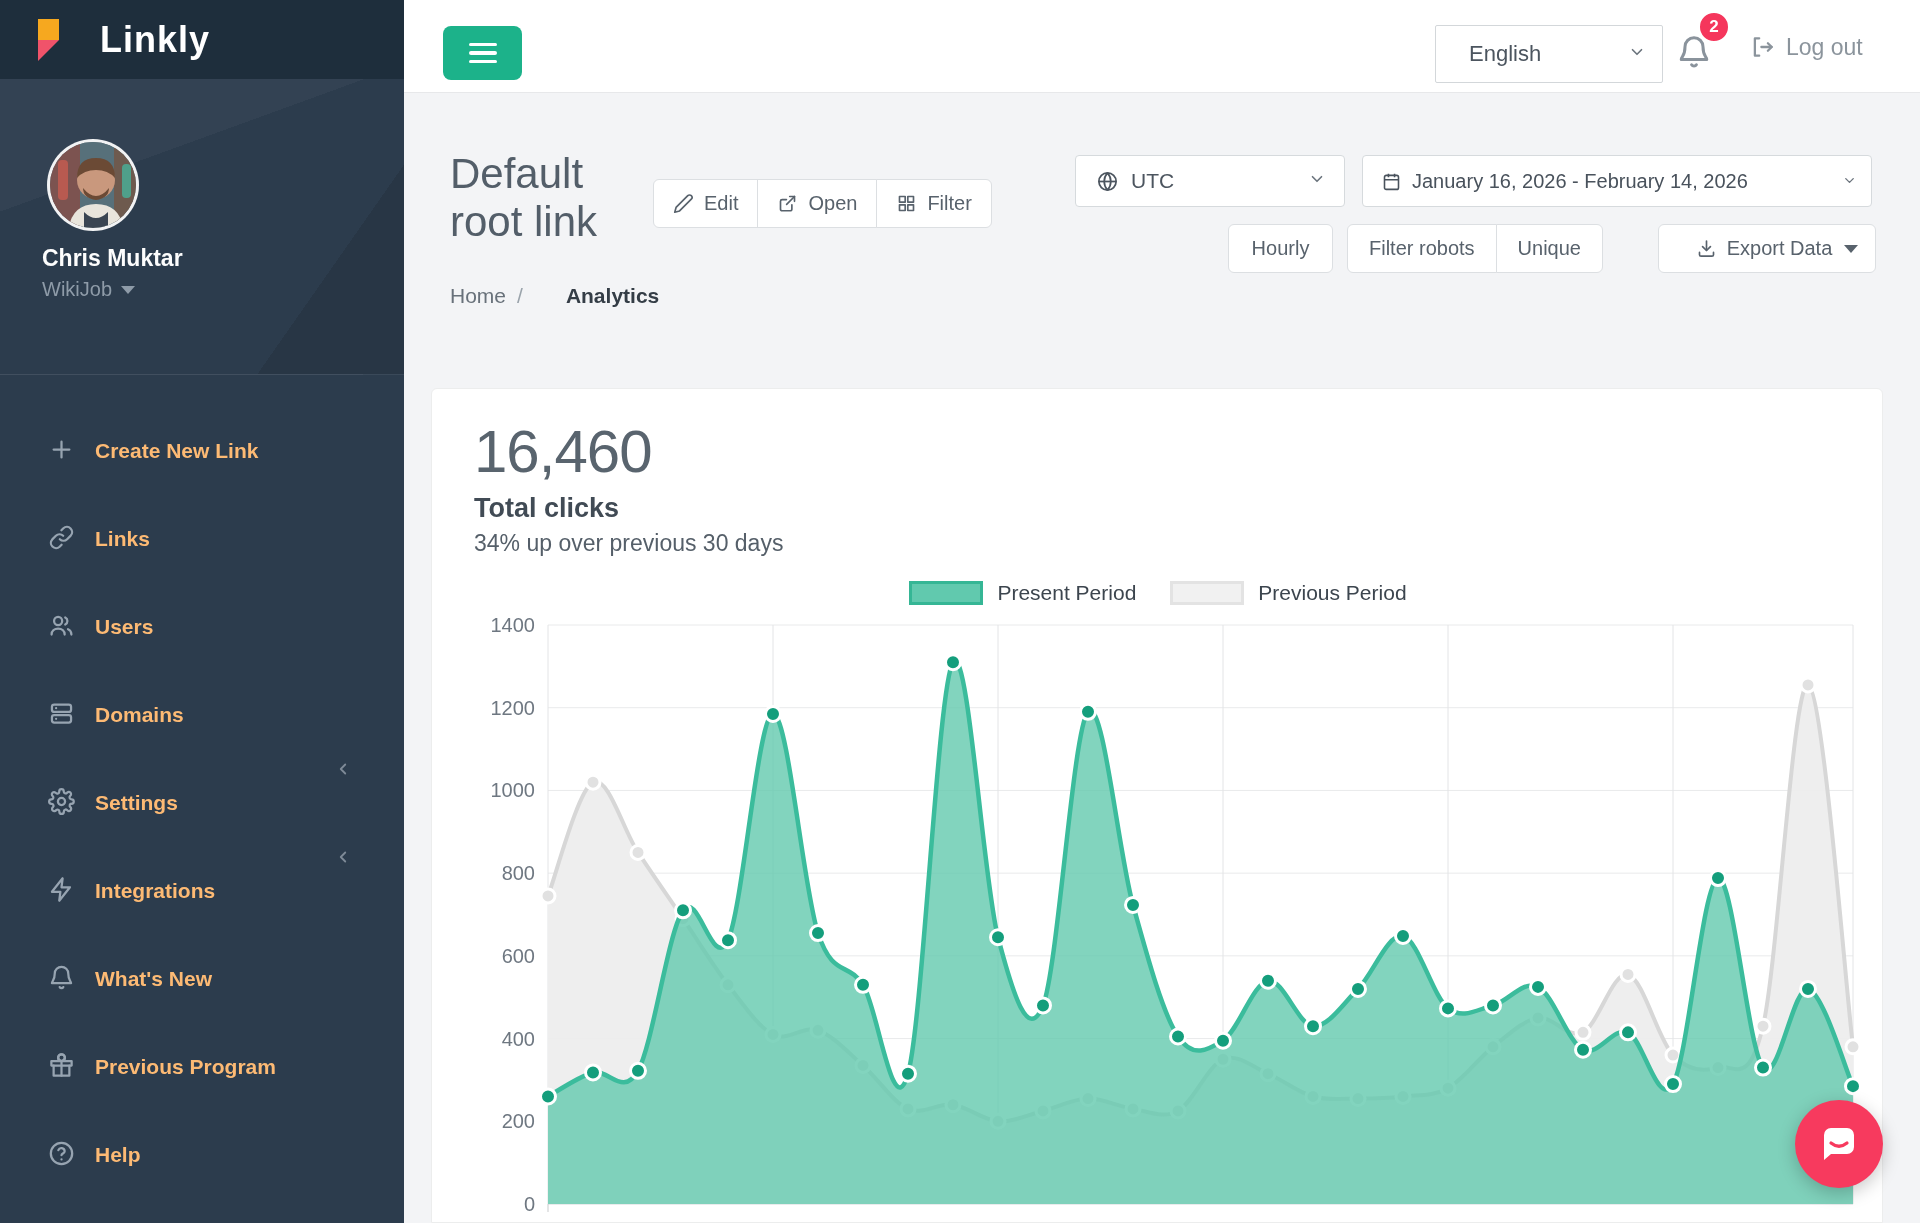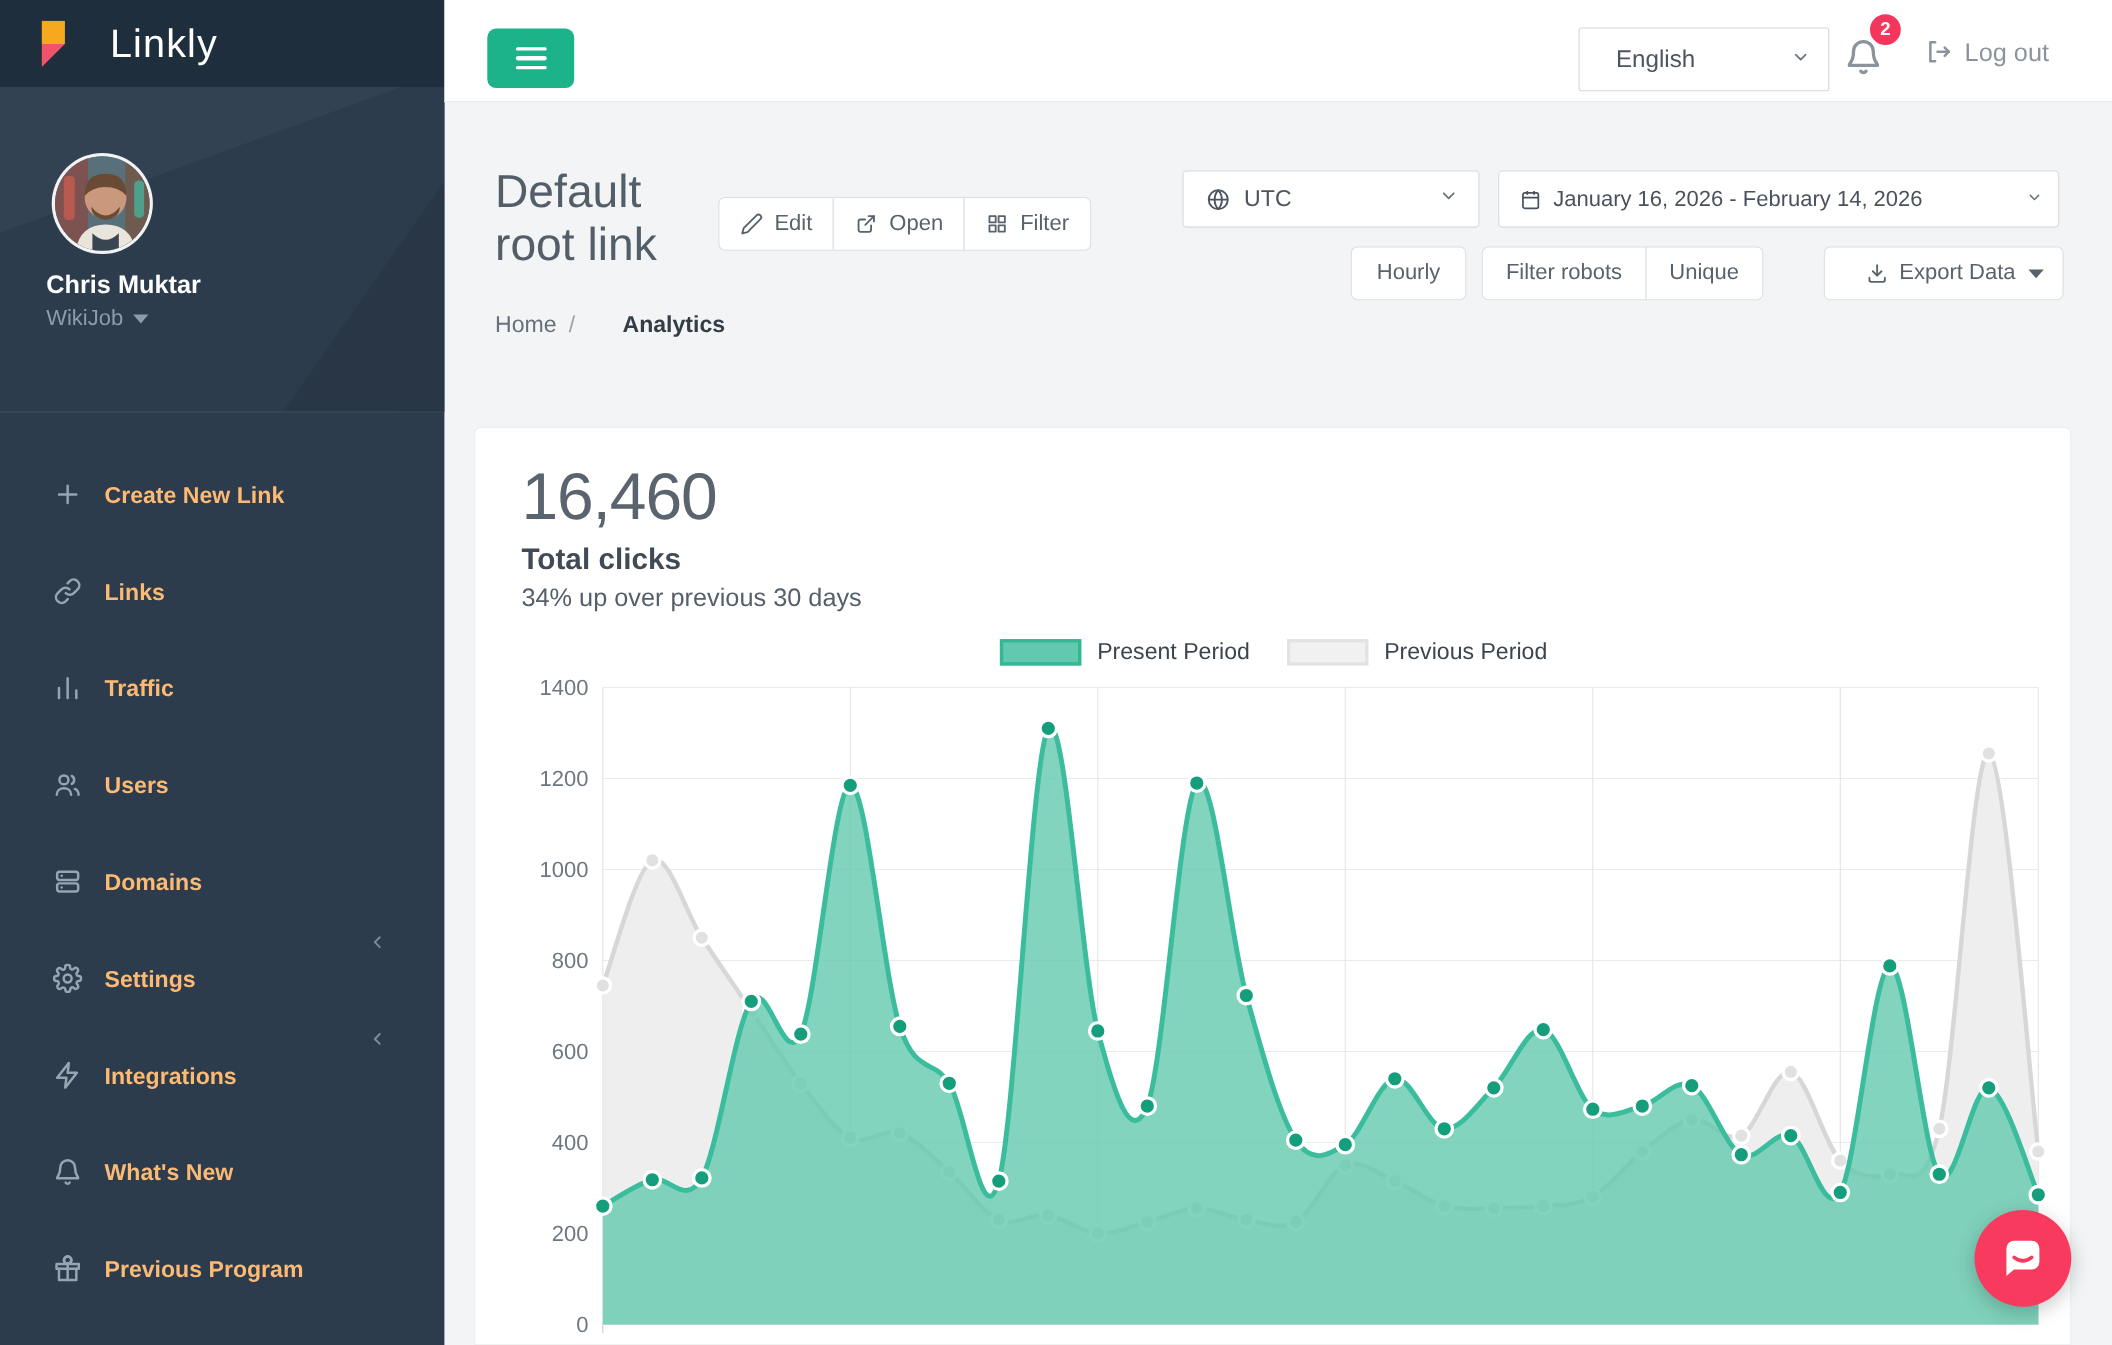--- a/index.html
+++ b/index.html
@@ -6,21 +6,21 @@
   html,body { background:#f3f4f6; font-family:"Liberation Sans","DejaVu Sans",sans-serif; }
   .stage { position:relative; width:1920px; height:1223px; overflow:hidden; background:#f3f4f6; }
 
   
   .sidebar { position:absolute; left:0; top:0; width:404px; height:1223px; background:#2c3c4d; }
   .logo-row { position:absolute; left:0; top:0; width:404px; height:79px; background:#1e2e3c; display:flex; align-items:center; padding-left:38px; }
   .logo-mark { position:relative; width:46px; height:46px; }
   .logo-sq-orange { position:absolute; left:0; top:2px; width:21px; height:21px; background:#f6a81f; }
   .logo-tri-pink { position:absolute; left:0; top:23px; width:0; height:0; border-top:21px solid #f0536a; border-right:21px solid transparent; }
   .logo-sq-blue { position:absolute; left:19px; top:21px; width:22px; height:22px; background:#3d9be2; z-index:-1; }
-  .logo-text { color:#ffffff; font-size:36px; font-weight:400; letter-spacing:1px; margin-left:16px; }
+  .logo-text { color:#ffffff; font-size:36px; font-weight:700; letter-spacing:1px; margin-left:16px; }
   .profile-zone { position:absolute; left:0; top:79px; width:404px; height:296px;
      background: linear-gradient(160deg, rgba(255,255,255,0.03) 0 30%, transparent 30%),
                  linear-gradient(305deg, rgba(0,0,0,0.10) 0 24%, transparent 24%), #2c3c4d;
      border-bottom:1px solid rgba(255,255,255,0.07); }
   .avatar { position:absolute; left:47px; top:60px; width:92px; height:92px; border-radius:50%;
      border:3px solid rgba(255,255,255,0.92); overflow:hidden; background:#5a6a72; }
   .profile-name { position:absolute; left:42px; top:166px; color:#fdfdfd; font-size:23px; font-weight:700; }
   .profile-company { position:absolute; left:42px; top:199px; color:#8e9ba8; font-size:20px; display:flex; align-items:center; gap:9px; }
   .caret-dn { width:0; height:0; border-left:7px solid transparent; border-right:7px solid transparent; border-top:8px solid #8e9ba8; }
   .nav { position:absolute; left:0; top:375px; width:404px; }
@@ -140,28 +140,20 @@
         <span class="nlabel">Create New Link</span>
       </div>
       <div class="nav-item">
         <span class="nicon">
             <svg viewBox="0 0 24 24">
               <path d="M10.5 13.5a4.6 4.6 0 0 0 6.5 0l3.2-3.2a4.6 4.6 0 0 0-6.5-6.5l-1.8 1.8"></path>
               <path d="M13.5 10.5a4.6 4.6 0 0 0-6.5 0l-3.2 3.2a4.6 4.6 0 0 0 6.5 6.5l1.8-1.8"></path>
             </svg>
           </span>
         <span class="nlabel">Links</span>
-      </div>
-      <div class="nav-item">
-        <span class="nicon">
-            <svg viewBox="0 0 24 24">
-              <path d="M5 20v-8M12 20V4M19 20v-6"></path>
-            </svg>
-          </span>
-        <span class="nlabel">Traffic</span>
       </div>
       <div class="nav-item">
         <span class="nicon">
             <svg viewBox="0 0 24 24">
               <circle cx="9" cy="8" r="3.6"></circle>
               <path d="M3.2 20c0-3.2 2.6-5.2 5.8-5.2s5.8 2 5.8 5.2"></path>
               <path d="M15.3 4.8a3.6 3.6 0 0 1 0 6.4"></path>
               <path d="M17.8 15.3c2 .8 3 2.4 3 4.7"></path>
             </svg>
           </span>

